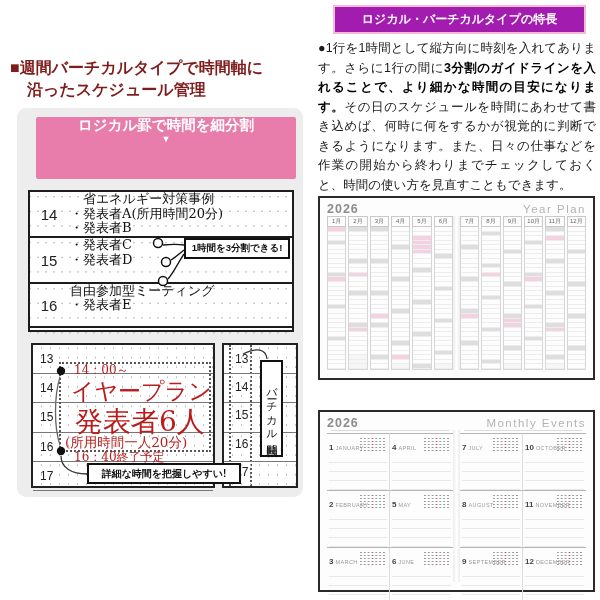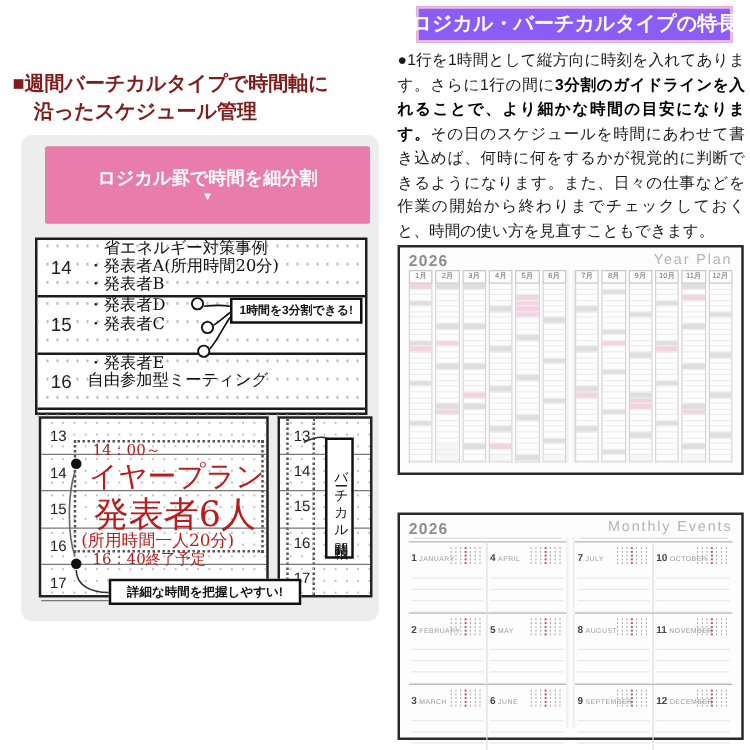--- a/index.html
+++ b/index.html
@@ -11,21 +11,21 @@
 
   
   #left-heading{left:10px;top:57px;font-size:16px;font-weight:bold;line-height:22px;color:#7f1d1d;}
   #left-heading .l2{padding-left:17px;}
 
   #gray-panel{left:17px;top:108px;width:286px;height:389px;background:#ededed;border-radius:9px;}
 
   #pink-box{
     left:36px;top:117px;width:260px;height:62px;background:#e87cab;border-radius:2px;
     color:#fff;font-weight:bold;text-align:center;display:flex;flex-direction:column;
-    justify-content:center;gap:1px;
+    gap:1px;
   }
   #pink-box .pb-line{font-size:14.5px;line-height:17px;}
   #pink-box .pb-arrow{font-size:9px;line-height:9px;}
 
   
   #table1{left:28px;top:190px;width:266px;height:142px;background:#fff;border:2px solid #1c1c1c;}
   .t1row{display:flex;border-bottom:2px solid #1c1c1c;position:relative;
     background-image:radial-gradient(circle,#b9b9b9 0.9px,transparent 1.1px);
     background-size:8px 14.6px;background-position:4px 12px;}
   .t1row:last-child{border-bottom:none;}
@@ -36,21 +36,21 @@
   .t1line{height:14.6px;line-height:14.6px;white-space:nowrap;}
 
   .callout{
     background:#fff;border:2px solid #111;color:#111;font-weight:bold;
     display:flex;align-items:center;justify-content:center;white-space:nowrap;z-index:11;
   }
   #callout1{left:184px;top:238px;width:106px;height:21px;font-size:9.5px;}
   #callout2{left:87px;top:463px;width:154px;height:21px;font-size:10px;}
 
   
-  #demo{left:31px;top:333px;width:267px;height:145px;}
+  #demo{left:31px;top:343px;width:267px;height:145px;}
   #demo-left{left:0;top:0;width:184px;height:145px;background:#fff;border:2px solid #222;}
   #demo-right{left:191px;top:0;width:76px;height:145px;background:#fff;border:2px solid #222;}
   .d-row{height:28.2px;border-bottom:1px solid #777;position:relative;
     background-image:radial-gradient(circle,#bdbdbd 0.8px,transparent 1px);
     background-size:9px 9.4px;background-position:4px 8px;}
   .d-row:last-child{border-bottom:none;}
   .d-hour{position:absolute;left:7px;top:50%;transform:translateY(-50%);
     font-size:12px;color:#222;}
   #dot-col{left:5px;top:0;width:23px;height:141px;border-left:2px dotted #555;
     border-right:2px dotted #555;}
@@ -65,39 +65,39 @@
   #entry-end{left:13px;top:85px;font-size:12px;}
 
   #axis-label{
     left:36px;top:15px;width:23px;height:97px;border:2px solid #111;background:#fff;
     writing-mode:vertical-rl;text-orientation:upright;font-size:11px;color:#111;
     display:flex;align-items:center;justify-content:center;letter-spacing:1px;z-index:11;
   }
 
   
   #right-header{
-    left:333px;top:5px;width:253px;height:29px;background:#8b5cf6;border:2px solid #f4bad4;
-    color:#fff;font-weight:bold;font-size:16px;display:flex;align-items:center;justify-content:center;
+    left:333px;top:5px;width:253px;height:29px;background:#a21caf;border:2px solid #f4bad4;
+    color:#fff;font-weight:bold;font-size:12px;display:flex;align-items:center;justify-content:center;
     white-space:nowrap;
   }
   #right-paragraph{
     left:318px;top:39px;width:278px;font-size:12.5px;line-height:19.5px;color:#1a1a1a;
     word-break:break-all;text-align:justify;
   }
   #right-paragraph b{color:#000;}
 
   .sec-label{font-size:13px;font-weight:bold;color:#111;margin-top:40px;}
   #yearplan-label{left:322px;top:177px;}
   #events-label{left:322px;top:391px;}
 
   .photo-box{background:#fdfdfd;border:2px solid #2a2a2a;padding:4px 7px 6px;}
   #yearplan{left:318px;top:196px;width:277px;height:184px;}
   #events{left:318px;top:410px;width:277px;height:182px;}
 
-  .ph-head{display:flex;justify-content:space-between;align-items:flex-start;height:14px;}
+  .ph-head{display:flex;justify-content:space-between;align-items:center;height:14px;}
   .ph-year{font-size:12.5px;font-weight:bold;color:#8c8c8c;letter-spacing:1px;}
   .ph-title{font-size:11.5px;color:#b3b3b3;letter-spacing:1.5px;}
 
   .pages{display:flex;height:calc(100% - 16px);}
   .page{flex:1;display:flex;gap:2px;min-width:0;}
   .gutter{width:7px;background:linear-gradient(90deg,#ececec,#ffffff 50%,#ececec);}
 
   .yp-col{flex:1;display:flex;flex-direction:column;min-width:0;}
   .yp-mh{height:9px;line-height:9px;text-align:center;font-size:6px;color:#666;
     border:1px solid #c9c9c9;background:#fcfcfc;}
@@ -145,29 +145,29 @@
       <div class="t1hour">14</div>
       <div class="t1content">
         <div class="t1line">　省エネルギー対策事例</div>
         <div class="t1line">・発表者A(所用時間20分)</div>
         <div class="t1line">・発表者B</div>
       </div>
     </div>
     <div class="t1row" style="height: 44px;">
       <div class="t1hour">15</div>
       <div class="t1content">
+        <div class="t1line">・発表者C</div>
         <div class="t1line">・発表者D</div>
-        <div class="t1line">・発表者C</div>
       </div>
     </div>
     <div class="t1row" style="height: 42px;">
       <div class="t1hour">16</div>
       <div class="t1content">
+        <div class="t1line" style="line-height: 14px; height: 14px;">自由参加型ミーティング</div>
         <div class="t1line" style="line-height: 14px; height: 14px;">・発表者E</div>
-        <div class="t1line" style="line-height: 14px; height: 14px;">自由参加型ミーティング</div>
       </div>
     </div>
     <div class="t1row" style="height: 8px;"></div>
   </div>
 <div class="abs callout" id="callout1">1時間を3分割できる!</div>
 
 <div class="abs" id="demo">
   <div class="abs" id="demo-left">
 
   <div class="d-row">

